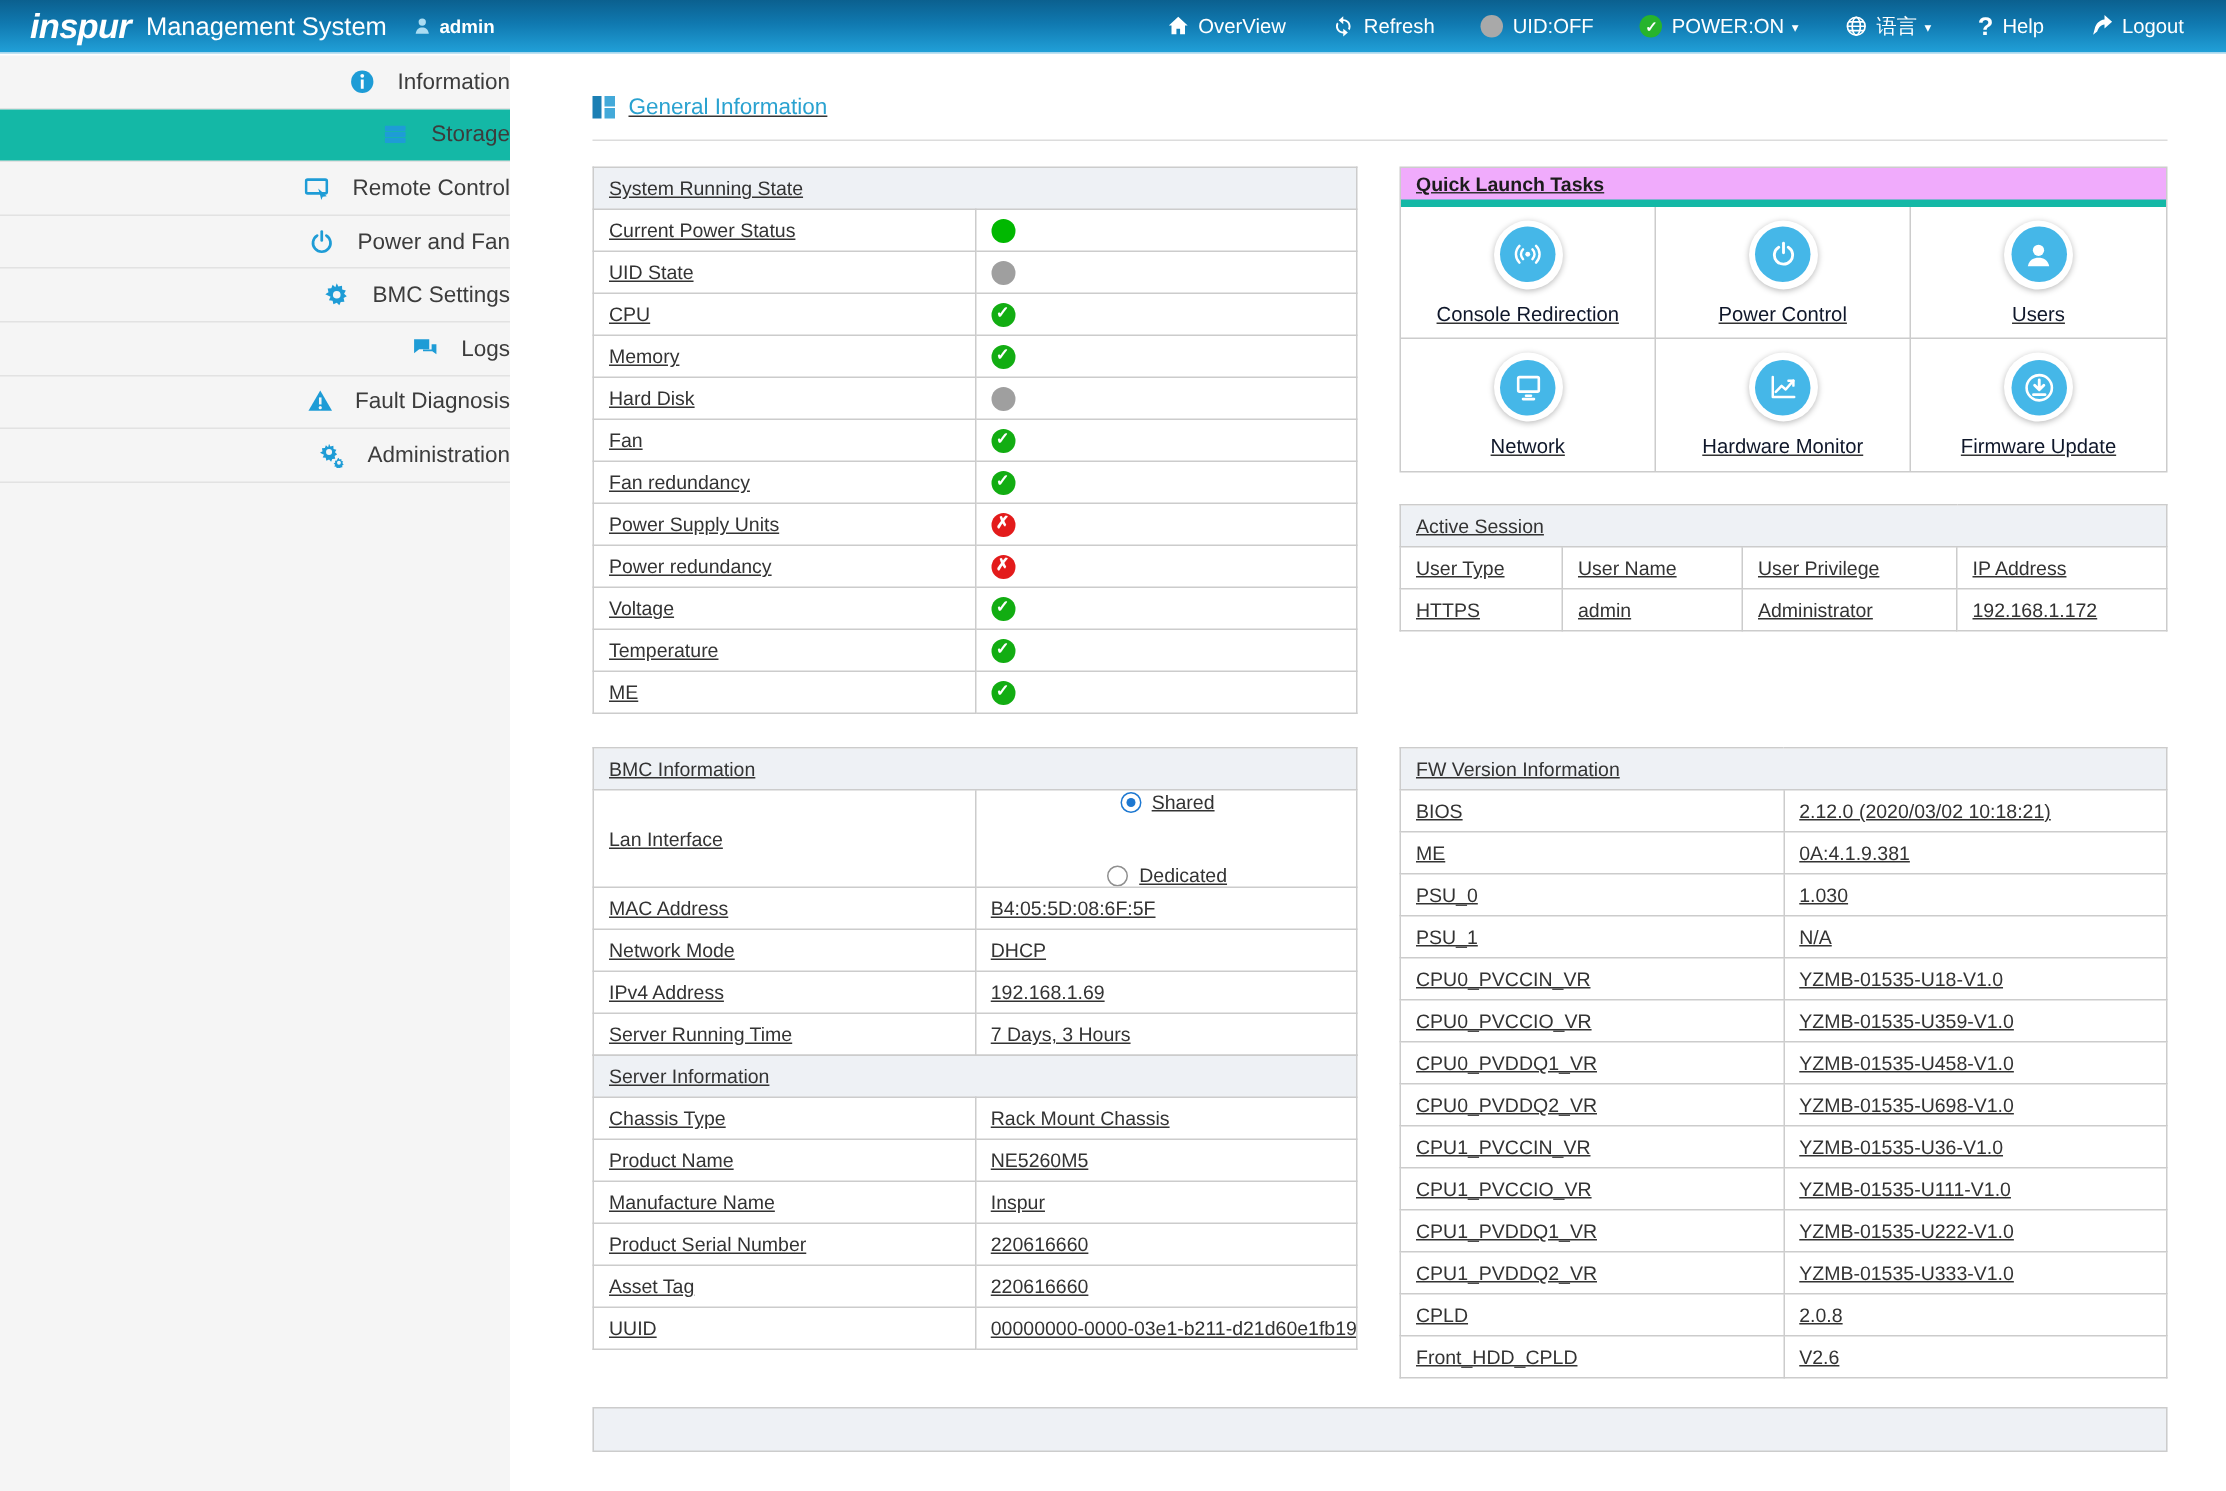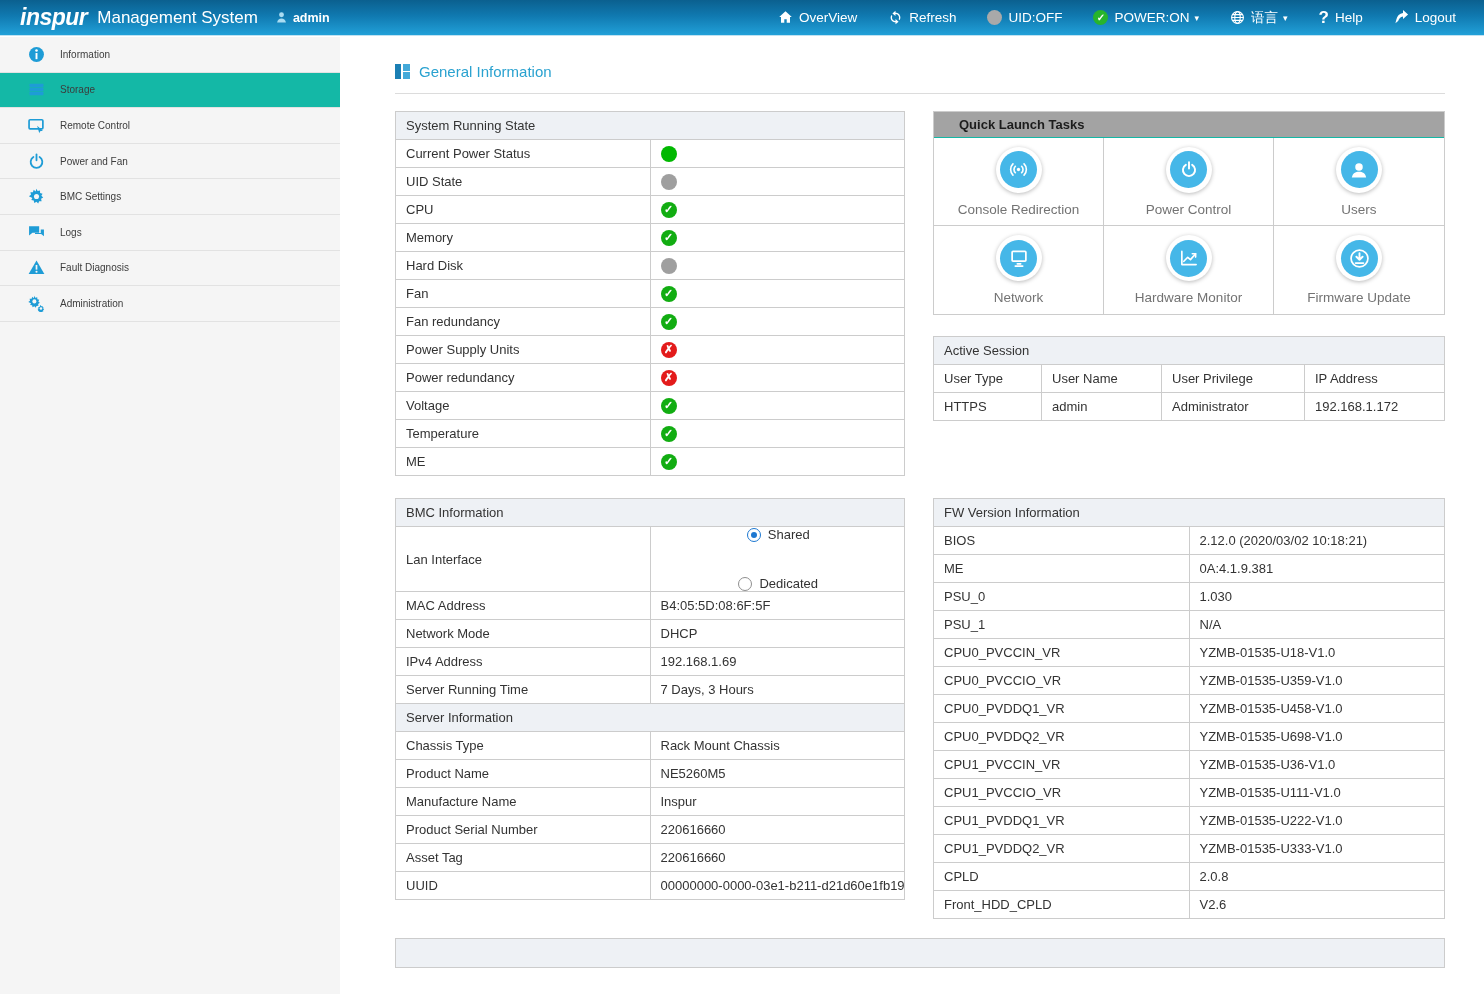--- a/index.html
+++ b/index.html
@@ -33,29 +33,29 @@
 
   
   .sidebar {
     position:absolute; top:37px; left:0; bottom:0; width:340px;
     background:#f5f5f5;
   }
   .sidebar ul { list-style:none; margin:0; padding:0; }
   .side-item {
     height:35.6px; display:flex; align-items:center; gap:14px;
     padding-left:27px; border-bottom:1px solid #e2e2e2;
-    font-size:10px; color:#3c3c3c; cursor:pointer;
+    font-size:15px; color:#3c3c3c; cursor:pointer;justify-content:flex-end;
   }
   .side-item.active { background:#14b8a6; }
   .side-item .icon { width:19px; display:flex; justify-content:center; color:#1e9cd6; }
 
   
   .content {
     position:absolute; top:37px; left:340px; right:0; bottom:0;
-    background:#fff; padding:0 39px 0 55px; overflow:hidden;
+    background:#fff; padding:0 39px 0 55px; overflow:hidden;text-decoration:underline;
   }
   .page-title-row { display:flex; align-items:center; gap:9px; padding-top:26px; }
   .title-icon { position:relative; width:15px; height:15px; flex:0 0 15px; }
   .ti-a { position:absolute; left:0; top:0; width:6px; height:15px; background:#1b7fb4; }
   .ti-b { position:absolute; left:8px; top:0; width:7px; height:6.6px; background:#43a9d9; }
   .ti-c { position:absolute; left:8px; top:8.4px; width:7px; height:6.6px; background:#43a9d9; }
   .page-title { font-size:15px; color:#2aa2d0; }
   .title-divider { border:none; border-top:1px solid #dcdcdc; margin:13px 0 0 0; }
 
   .grid {
@@ -85,42 +85,42 @@
     vertical-align:middle;
   }
   .st-on  { background:#01b801; }
   .st-off { background:#9f9f9f; }
   .st-ok  { background:#12ad12; }
   .st-err { background:#e31b1b; }
 
   
   .qpanel { border:1px solid #ccc; }
   .qpanel-head {
-    background:#a3a3a3; border-bottom:1px solid #14b8a6; height:26px;
-    display:flex; align-items:center; padding-left:25px;
+    background:#f0abfc; border-bottom:5px solid #14b8a6; height:26px;
+    display:flex; align-items:center; padding-left:10px;
     font-size:13px; font-weight:bold; color:#1c1c1c;
   }
   .qgrid { display:grid; grid-template-columns:repeat(3,1fr); }
   .qcell {
     height:88px; display:flex; flex-direction:column; align-items:center;
     justify-content:center; gap:9px; cursor:pointer;
     border-right:1px solid #ccc; border-bottom:1px solid #ccc;
   }
   .qcell:nth-child(3n) { border-right:none; }
   .qcell:nth-child(n+4) { border-bottom:none; }
   .q-outer {
     width:46px; height:46px; border-radius:50%; background:#fff;
     box-shadow:0 1px 4px rgba(0,0,0,.28);
     display:flex; align-items:center; justify-content:center;
   }
   .q-inner {
     width:37px; height:37px; border-radius:50%; background:#45b7e8;
     display:flex; align-items:center; justify-content:center; color:#fff;
   }
-  .q-label { font-size:13.5px; color:#737373; }
+  .q-label { font-size:13.5px; color:#0f172a; }
 
   
   .radio-group { display:flex; align-items:center; gap:34px;flex-direction:column; }
   .radio-opt { display:flex; align-items:center; gap:7px; cursor:pointer; }
   .radio {
     width:14px; height:14px; border-radius:50%; background:#fff;
     border:1px solid #8f8f8f; position:relative; display:inline-block;
   }
   .radio.sel { border-color:#1d78d1; }
   .radio.sel::after {

